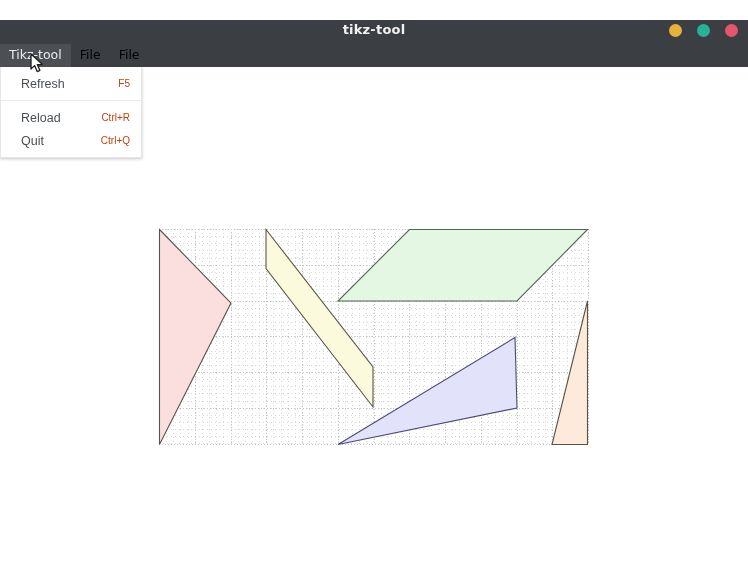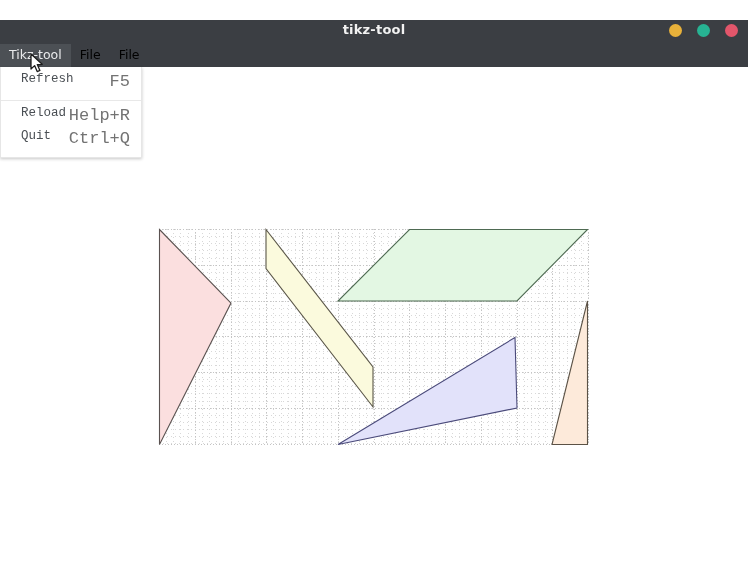--- a/index.html
+++ b/index.html
@@ -85,33 +85,33 @@
     background: #ffffff;
     border: 1px solid #e6e6e6;
     border-top: none;
     box-shadow: 0 1px 3px rgba(0,0,0,0.22);
     padding: 5px 0 5px 0;
     z-index: 20;
     box-sizing: border-box;
   }
   .menu-row {
     display: flex;
-    align-items: flex-start;
+    align-items: center;
     height: 23px;
     padding: 0 11px 0 20px;
     box-sizing: border-box;
     font-size: 12.5px;
     color: #4a4f54;
-    font-family: Liberation Mono, monospace;
+    font-family: Liberation Sans, sans-serif;
   }
   .menu-row .label { flex: 0 0 auto; }
   .menu-row .accel {
     margin-left: auto;
-    color: #737373;
-    font-size: 17px;
+    color: #c2410c;
+    font-size: 10px;
   }
   .menu-sep {
     height: 1px;
     background: #e8e8e8;
     margin: 5px 0 5px 0;
   }
 
   
   .cursor {
     position: absolute;
@@ -164,21 +164,21 @@
   </div>
 
   <div class="dropdown">
     <div class="menu-row">
       <span class="label">Refresh</span>
       <span class="accel">F5</span>
     </div>
     <div class="menu-sep"></div>
     <div class="menu-row">
       <span class="label">Reload</span>
-      <span class="accel">Help+R</span>
+      <span class="accel">Ctrl+R</span>
     </div>
     <div class="menu-row">
       <span class="label">Quit</span>
       <span class="accel">Ctrl+Q</span>
     </div>
   </div>
 
   <div class="cursor" style="left: 30px; top: 33px;">
     <svg width="16" height="22" viewBox="0 0 16 22">
       <path d="M1,1 L1,16 L4.6,12.6 L7.2,18.6 L9.9,17.4 L7.3,11.6 L12.2,11.3 Z" fill="#ffffff" stroke="#1c1c1c" stroke-width="1.3" stroke-linejoin="round"></path>

